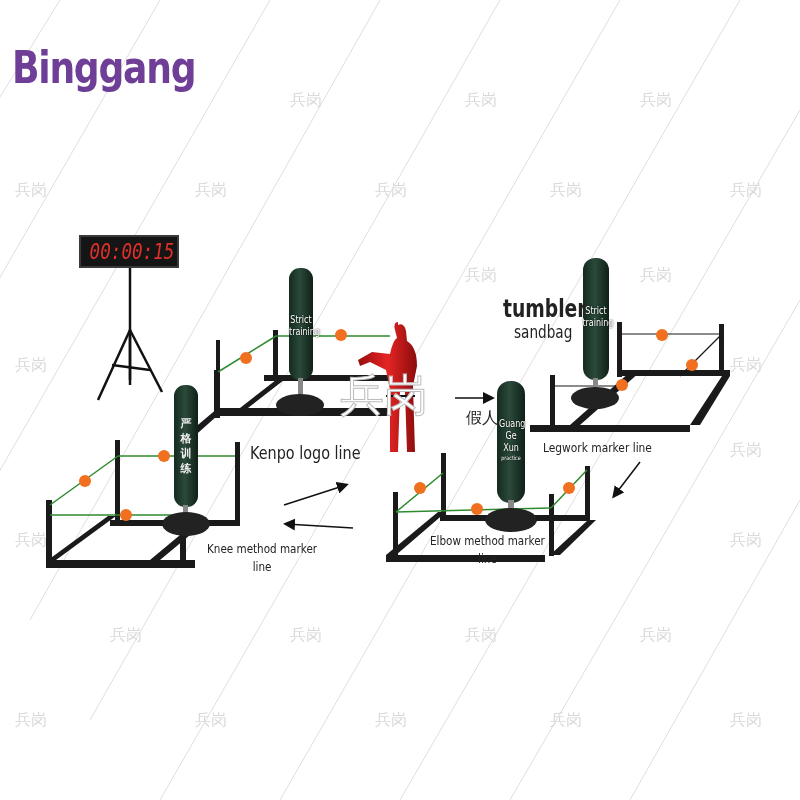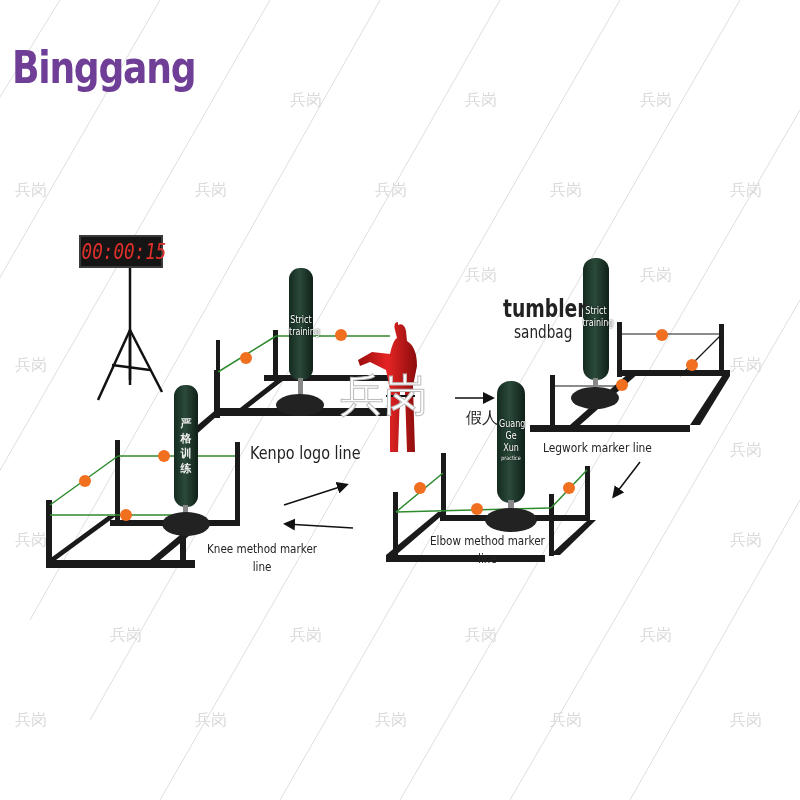--- a/index.html
+++ b/index.html
@@ -1,19 +1,19 @@
 <!DOCTYPE html>
 <html><head>
 <meta charset="utf-8">
 <style>
   html, body { margin: 0; padding: 0; background: #ffffff; }
   body { width: 800px; height: 800px; position: relative; overflow: hidden; font-family: "Liberation Sans", sans-serif; }
   #bg-svg { position: absolute; left: 0; top: 0; width: 800px; height: 800px; }
   .brand { position: absolute; left: 12px; top: 42px; font-family: "DejaVu Sans", sans-serif; font-size: 44px; font-weight: bold; color: #6f3e96; letter-spacing: -1.5px; transform: scaleX(0.82); transform-origin: left top; }
-  .timer { position: absolute; left: 79px; top: 235px; width: 84px; height: 33px; background: #151515; border: 2px solid #3a3a3a; box-sizing: border-box; display: flex; align-items: center; justify-content: center; padding-left: 6px; }
+  .timer { position: absolute; left: 79px; top: 235px; width: 100px; height: 33px; background: #151515; border: 2px solid #3a3a3a; box-sizing: border-box; display: flex; align-items: center; justify-content: center; padding-left: 6px; }
   .timer span { font-family: "DejaVu Sans Mono", monospace; font-size: 22px; color: #e0302a; letter-spacing: 0px; font-style: italic; transform: scaleX(0.8); display: inline-block; }
   .label { position: absolute; color: #222; font-family: "DejaVu Sans", sans-serif; white-space: nowrap; transform-origin: left top; }
   .lbl-kenpo { left: 250px; top: 442px; font-size: 18px; transform: scaleX(0.8); }
   .lbl-knee { left: 207px; top: 540px; font-size: 13px; text-align: center; transform: scaleX(0.8); line-height: 18px; }
   .lbl-elbow { left: 430px; top: 532px; font-size: 13px; text-align: center; transform: scaleX(0.8); line-height: 18px; }
   .lbl-legwork { left: 543px; top: 440px; font-size: 13px; transform: scaleX(0.82); }
   .lbl-tumbler { left: 503px; top: 296px; font-size: 24px; font-weight: bold; transform: scaleX(0.78); line-height: 26px; }
   .lbl-sandbag { left: 514px; top: 322px; font-size: 17px; transform: scaleX(0.8); }
   .lbl-dummy { left: 438px; top: 408px; font-size: 16px; color: #222; margin-left: 28px; }
   .bag-text { position: absolute; color: #fff; font-size: 10px; text-align: center; line-height: 12px; text-shadow: 0 0 2px #000; font-family: "DejaVu Sans", sans-serif; transform: scaleX(0.8); transform-origin: center top; }

